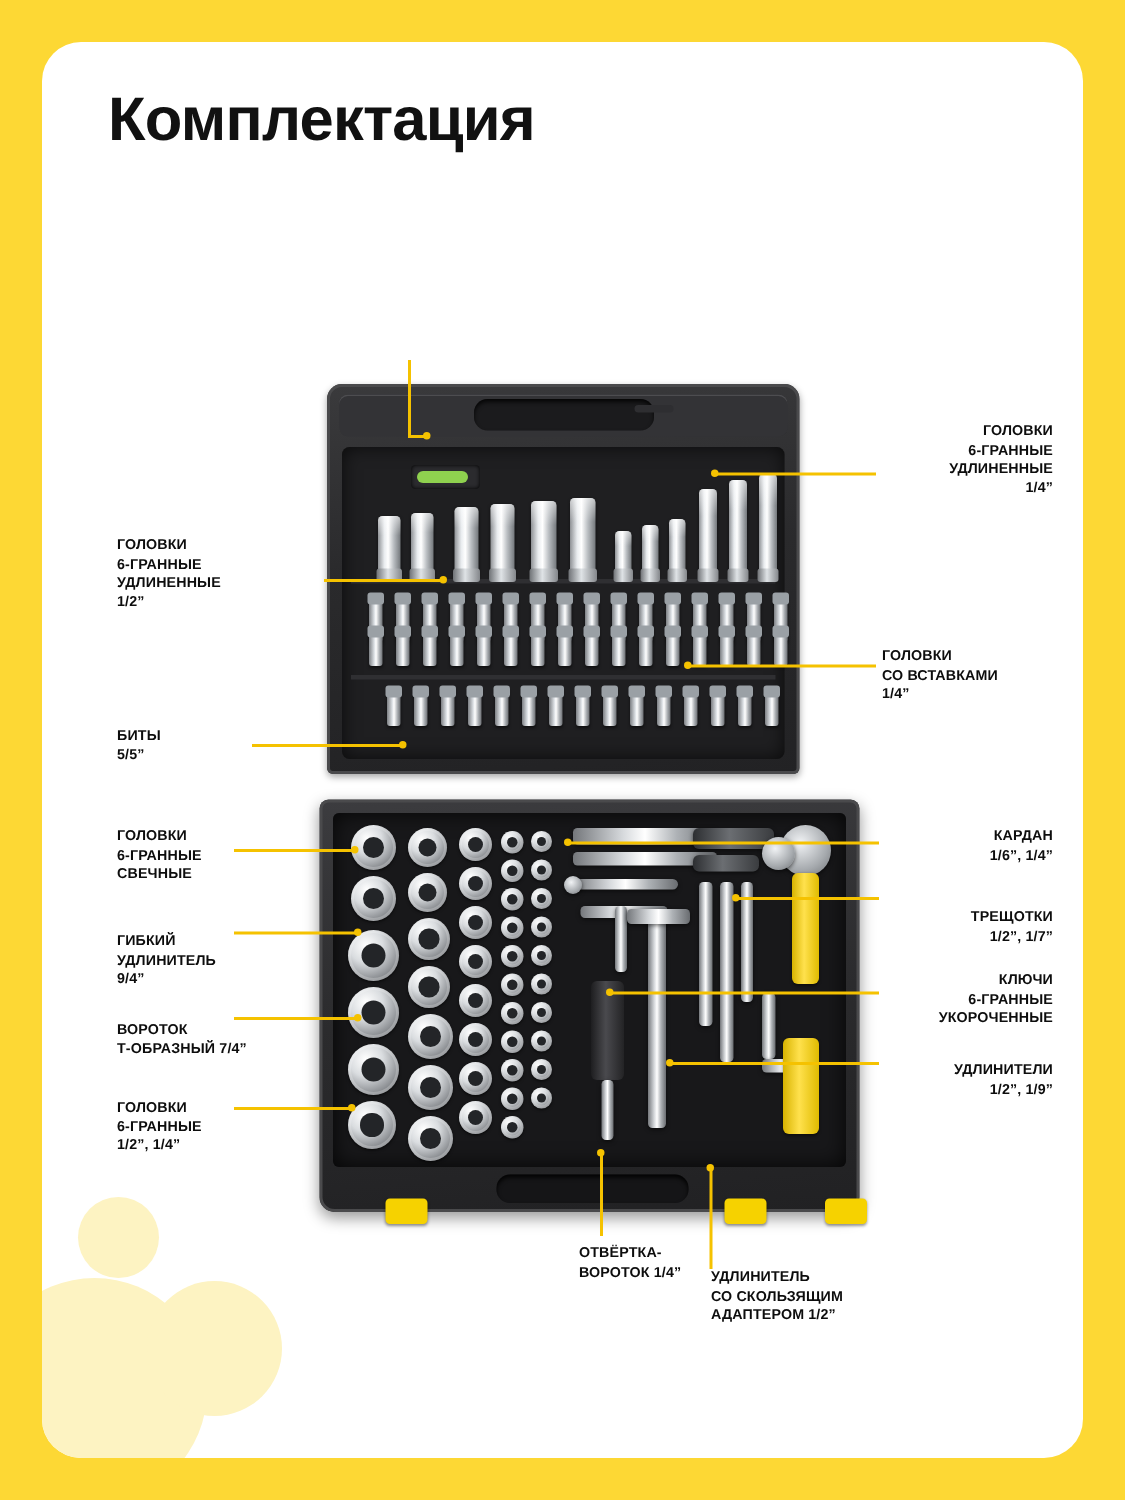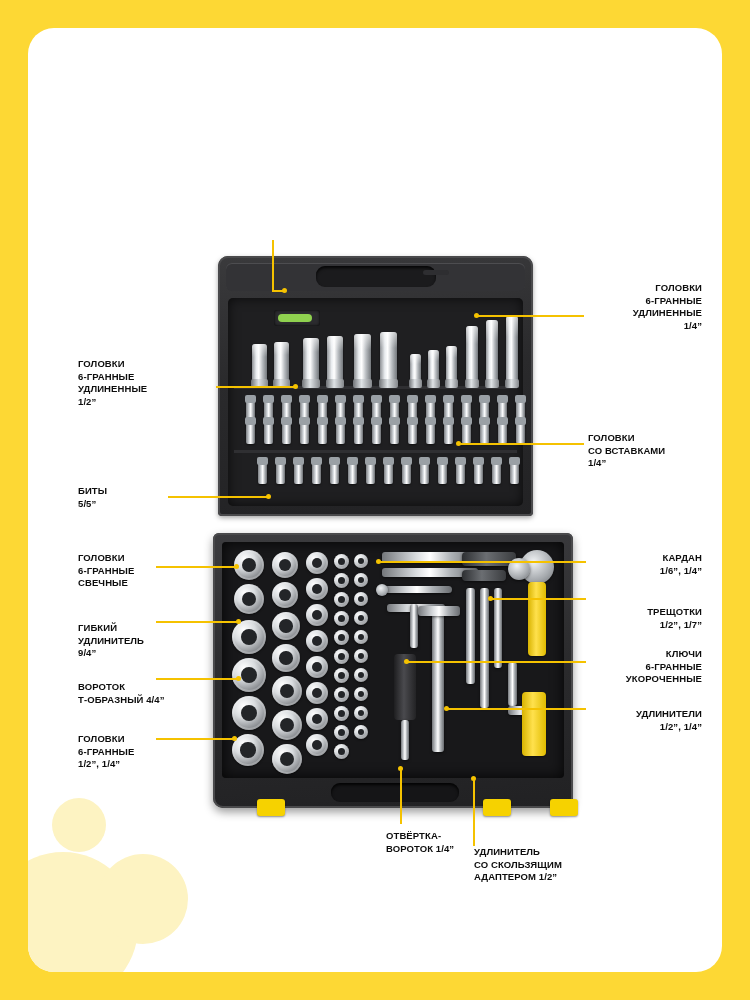--- a/index.html
+++ b/index.html
@@ -238,20 +238,21 @@
 </head>
 <body>
 
 <div id="page">
   <div id="frame-inner">
 
     <div class="gear g1"></div>
     <div class="gear g2"></div>
     <div class="gear g3"></div>
 
+    <div id="title">Комплектация</div>
 
     <div id="photo">
 
       <div class="lid">
         <div class="lid-top-bar"></div>
         <div class="lid-handle"></div>
         <div class="lid-handle-notch"></div>
 
         <div class="lid-tray">
 
@@ -602,23 +603,23 @@
 1/6”, 1/4”</div>
     <div class="label left" style="left:50px;  top:594px;">ГИБКИЙ
 УДЛИНИТЕЛЬ
 9/4”</div>
     <div class="label right" style="left:558px; top:578px; width:116px;">ТРЕЩОТКИ
 1/2”, 1/7”</div>
     <div class="label right" style="left:546px; top:620px; width:128px;">КЛЮЧИ
 6-ГРАННЫЕ
 УКОРОЧЕННЫЕ</div>
     <div class="label left" style="left:50px;  top:653px;">ВОРОТОК
-Т-ОБРАЗНЫЙ 4/4”</div>
+Т-ОБРАЗНЫЙ 7/4”</div>
     <div class="label right" style="left:546px; top:680px; width:128px;">УДЛИНИТЕЛИ
-1/2”, 1/4”</div>
+1/2”, 1/9”</div>
     <div class="label left" style="left:50px;  top:705px;">ГОЛОВКИ
 6-ГРАННЫЕ
 1/2”, 1/4”</div>
 
     <div class="label left" style="left:358px; top:802px;">ОТВЁРТКА-
 ВОРОТОК 1/4”</div>
     <div class="label left" style="left:446px; top:818px;">УДЛИНИТЕЛЬ
 СО СКОЛЬЗЯЩИМ
 АДАПТЕРОМ 1/2”</div>
 

